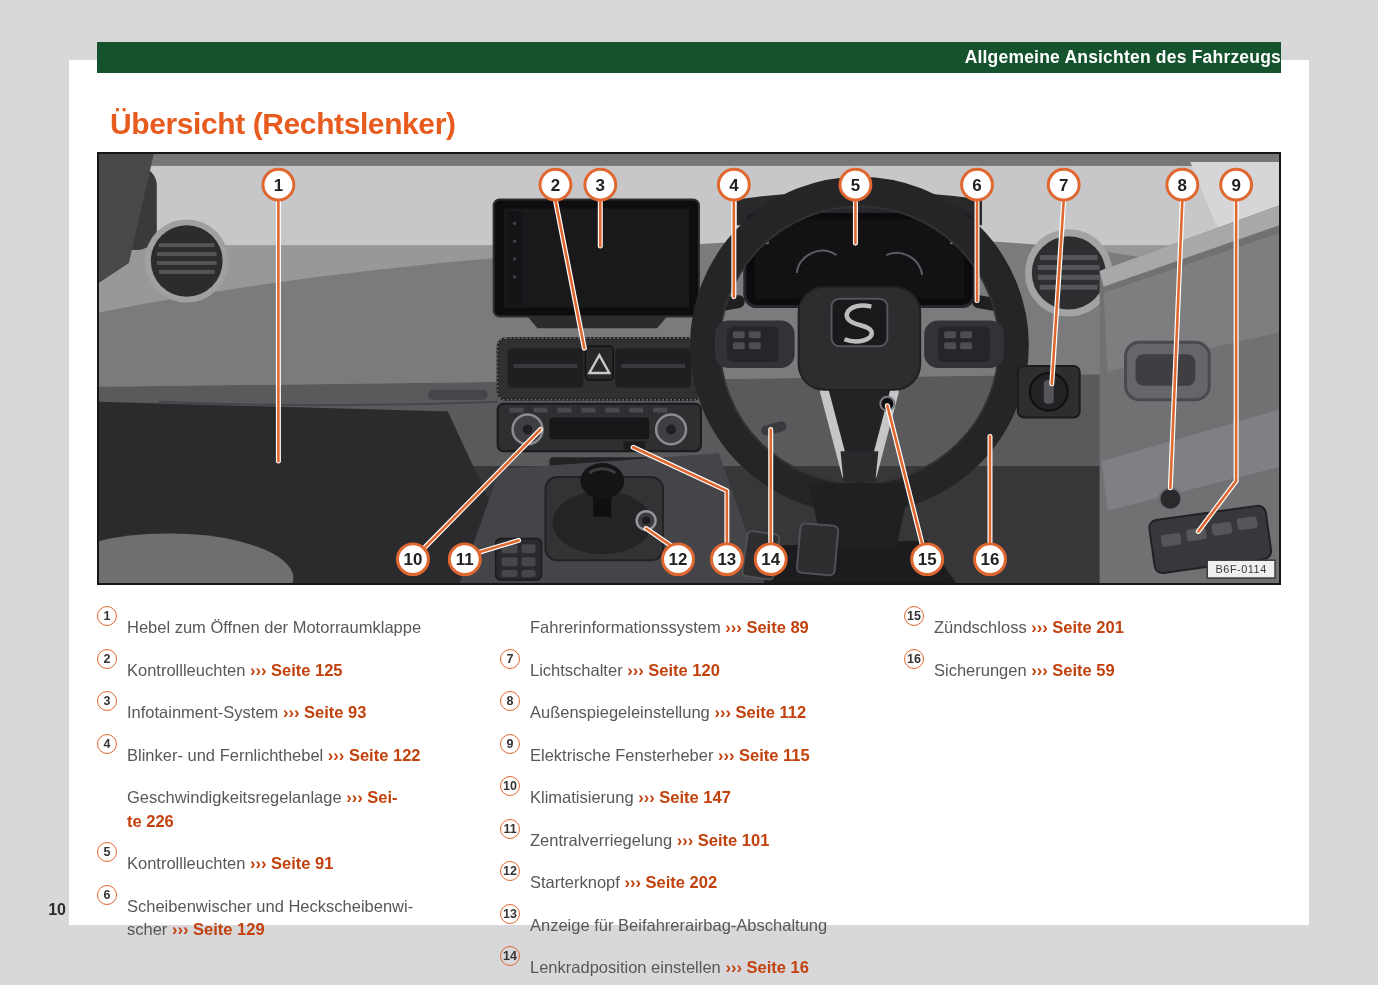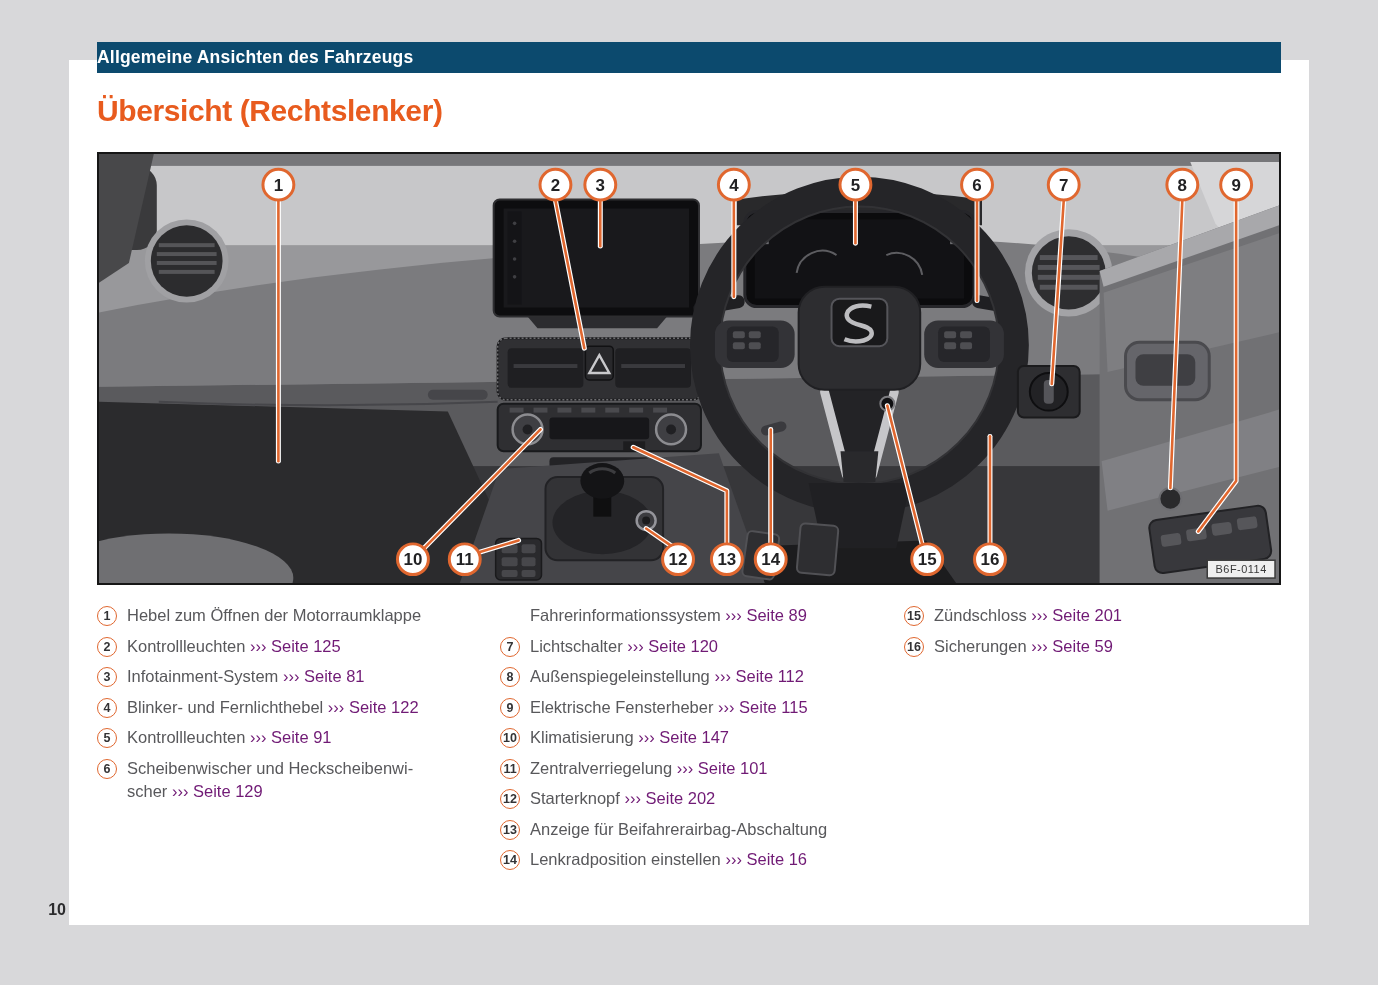--- a/index.html
+++ b/index.html
@@ -1,38 +1,38 @@
 <!DOCTYPE html>
 <html><head>
 <meta charset="utf-8">
 <style>
   html,body{margin:0;padding:0;background:#d8d8da;}
   .canvas{position:relative;width:1378px;height:985px;background:#d8d8da;overflow:hidden;
           font-family:"Liberation Sans",sans-serif;}
   .sheet{position:absolute;left:69px;top:60px;width:1240px;height:865px;background:#ffffff;}
-  .chapter-bar{position:absolute;left:97px;top:42px;width:1184px;height:31px;background:#0c4a6e;
-               display:flex;align-items:center;justify-content:flex-start;}
+  .chapter-bar{position:absolute;left:97px;top:42px;width:1184px;height:31px;background:#14532d;
+               display:flex;align-items:center;justify-content:flex-end;}
   .chapter-bar span{color:#ffffff;font-weight:bold;font-size:17.5px;letter-spacing:.2px;}
-  .page-title{position:absolute;left:97px;top:94px;margin:0;color:#E85B1E;font-size:30px;
+  .page-title{position:absolute;left:97px;top:94px;margin:13px;color:#E85B1E;font-size:30px;
               font-weight:bold;letter-spacing:-0.4px;}
   .figure-wrap{position:absolute;left:97px;top:152px;width:1184px;height:433px;
                border:2px solid #161616;box-sizing:border-box;background:#98989b;}
   .figure-wrap svg{display:block;width:100%;height:100%;}
   .legend-col{position:absolute;top:604px;}
   .col-1{left:97px;width:382px;}
   .col-2{left:500px;width:384px;}
   .col-3{left:904px;width:378px;}
   .legend-item{display:flex;align-items:flex-start;margin-bottom:7px;}
   .badge{flex:0 0 auto;width:20px;height:20px;margin:2px 10px 0 0;border:1.7px solid #E0672F;
          border-radius:50%;display:flex;align-items:center;justify-content:center;
          font-size:12.5px;font-weight:bold;color:#333335;box-sizing:border-box;}
   .badge-spacer{flex:0 0 auto;width:20px;height:1px;margin-right:10px;}
-  .item-lines{flex:1 1 auto;}
+  .item-lines{flex:1 1 auto;margin-top:12px;}
   .legend-line{font-size:16.5px;line-height:23.5px;color:#58585b;}
-  .legend-line .b{font-weight:normal;color:#701a75;}
+  .legend-line .b{font-weight:bold;color:#c2410c;}
   .page-number{position:absolute;left:30px;top:901px;width:36px;text-align:right;
                font-size:16px;font-weight:bold;color:#2c2c2e;}
 </style>
 </head>
 <body>
 
 <div class="canvas">
   <div class="sheet"></div>
 
   <div class="chapter-bar">
@@ -329,27 +329,34 @@
       </div>
       <div class="legend-item">
         <span class="badge">2</span>
         <div class="item-lines">
           <div class="legend-line"><span>Kontrollleuchten </span><span class="b">››› Seite 125</span></div>
         </div>
       </div>
       <div class="legend-item">
         <span class="badge">3</span>
         <div class="item-lines">
-          <div class="legend-line"><span>Infotainment-System </span><span class="b">››› Seite 81</span></div>
+          <div class="legend-line"><span>Infotainment-System </span><span class="b">››› Seite 93</span></div>
         </div>
       </div>
       <div class="legend-item">
         <span class="badge">4</span>
         <div class="item-lines">
           <div class="legend-line"><span>Blinker- und Fernlichthebel </span><span class="b">››› Seite 122</span></div>
+        </div>
+      </div>
+      <div class="legend-item">
+        <span class="badge-spacer"></span>
+        <div class="item-lines">
+          <div class="legend-line"><span>Geschwindigkeitsregelanlage </span><span class="b">››› Sei-</span></div>
+          <div class="legend-line"><span class="b">te 226</span></div>
         </div>
       </div>
       <div class="legend-item">
         <span class="badge">5</span>
         <div class="item-lines">
           <div class="legend-line"><span>Kontrollleuchten </span><span class="b">››› Seite 91</span></div>
         </div>
       </div>
       <div class="legend-item">
         <span class="badge">6</span>

